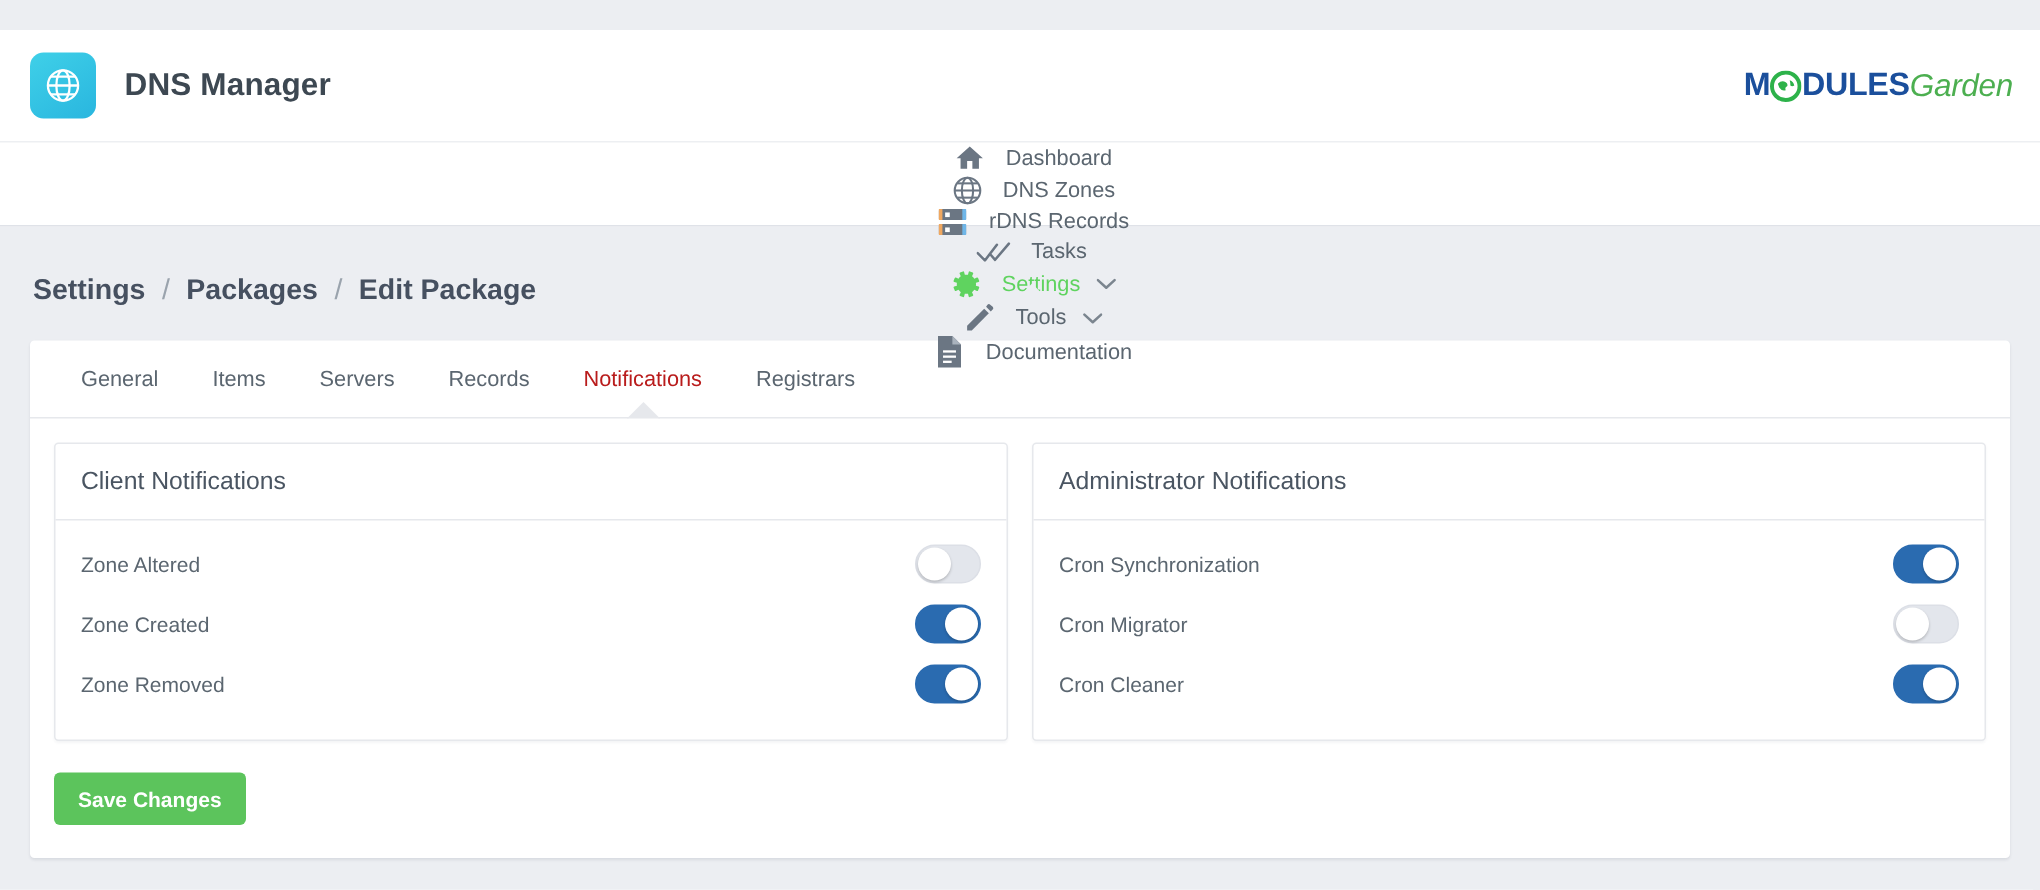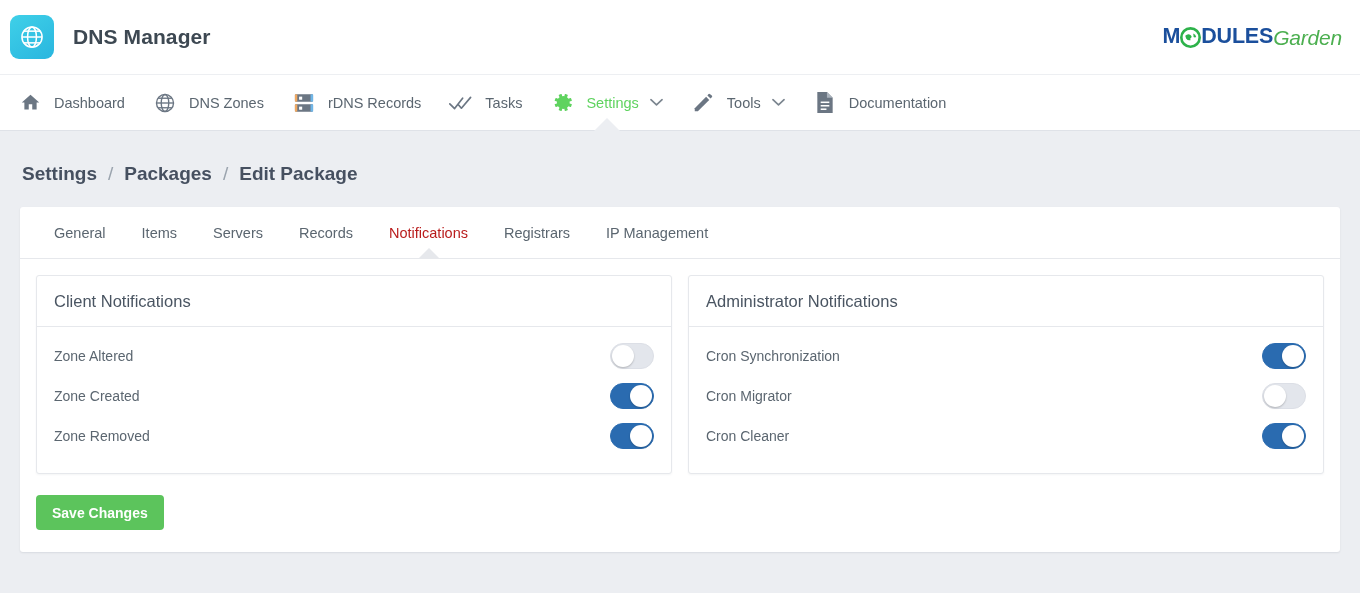--- a/index.html
+++ b/index.html
@@ -10,22 +10,23 @@
     font-family: "Liberation Sans", sans-serif;
     overflow: hidden;
   }
 
   
   .topbar {
     height: 74px;
     background: #ffffff;
     display: flex;
     align-items: center;
-    padding: 0 18px 0 10px;
-    position: relative;
+    padding: 0 18px 0 20px;
+    position: relative;
+    margin-top: 20px;
   }
   .brand { display: flex; align-items: center; }
   .brand-logo {
     width: 44px; height: 44px;
     border-radius: 9px;
     background: linear-gradient(145deg, #3fd0e8 0%, #29b6df 100%);
     display: flex; align-items: center; justify-content: center;
     flex: none;
   }
   .brand-title {
@@ -56,22 +57,23 @@
   .mg-globe { margin: 0 0px; display:inline-flex; vertical-align: middle; }
 
   
   .navbar {
     height: 57px;
     background: #ffffff;
     border-top: 1px solid #edeff2;
     border-bottom: 1px solid #dfe2e8;
     display: flex;
     align-items: center;
-    padding-left: 4px;
-    position: relative;
+    padding-left: 16px;
+    position: relative;
+    flex-direction: column;
   }
   .nav-item {
     display: flex;
     align-items: center;
     height: 100%;
     padding: 0 14px;
     cursor: pointer;
     position: relative;
   }
   .nav-icon { display: flex; align-items: center; justify-content: center; width: 24px; flex: none; }
@@ -379,23 +381,20 @@
     <div class="tab">
       <span>Records</span>
     </div>
     <div class="tab active">
       <span>Notifications</span>
       <span class="tab-pointer"></span>
     </div>
     <div class="tab">
       <span>Registrars</span>
     </div>
-    <div class="tab">
-      <span>IP Management</span>
-    </div>
   </div>
 
   <div class="cards">
 
     <div class="card">
       <div class="card-header">Client Notifications</div>
       <div class="card-body">
 
         <div class="toggle-row">
           <span class="toggle-label">Zone Altered</span>

